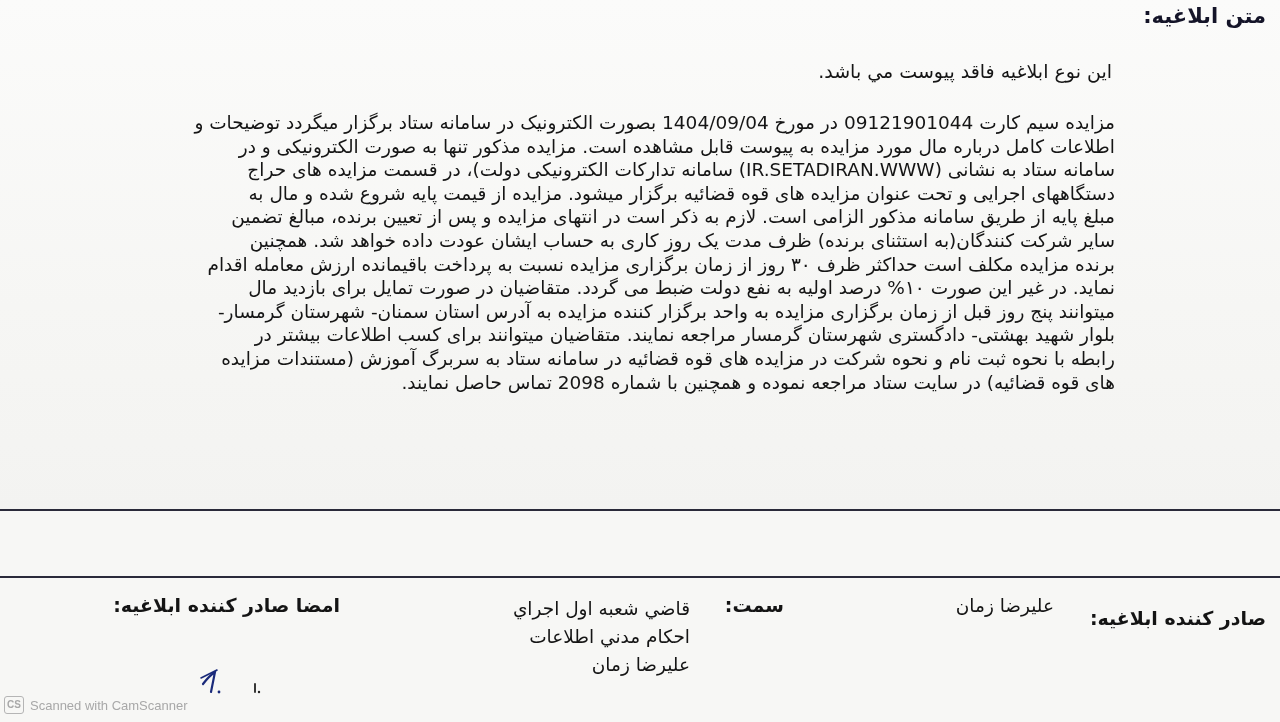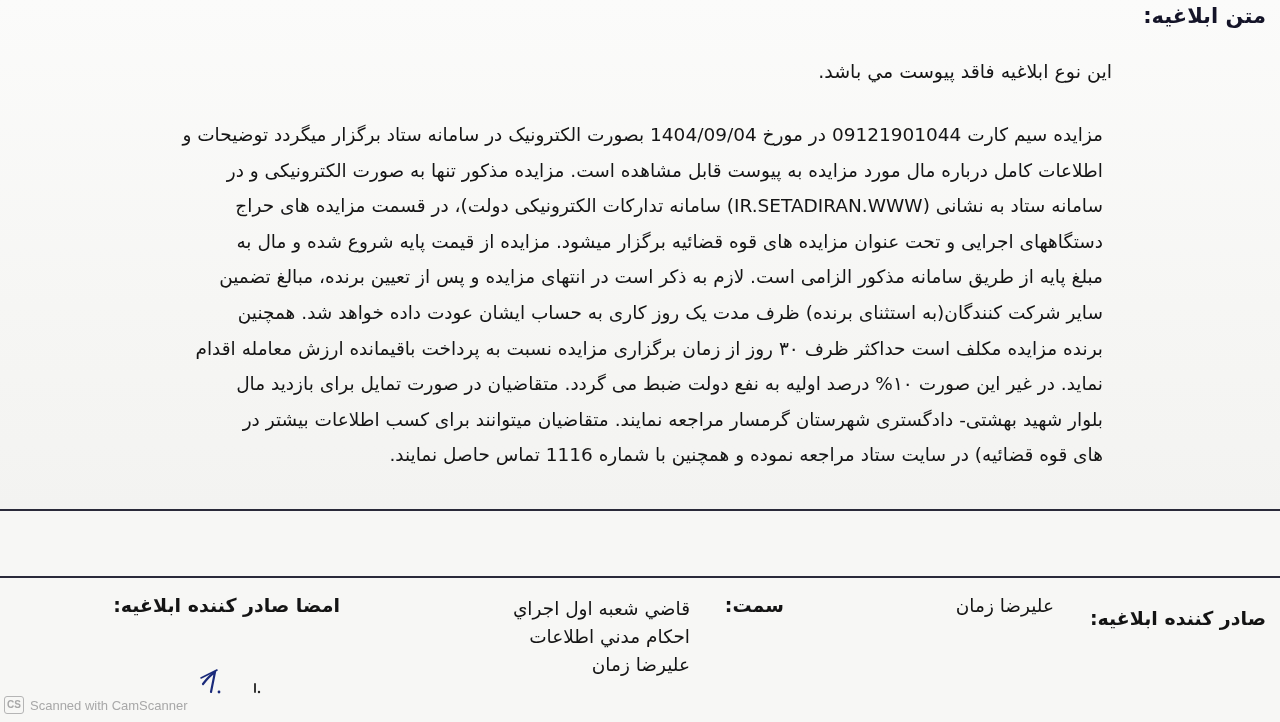--- a/index.html
+++ b/index.html
@@ -45,21 +45,21 @@
       top: 111px;
       width: 1115px;
       direction: rtl;
       text-align: justify;
       text-align-last: right;
       font-size: 18.5px;
       line-height: 23.6px;
       color: #151515;
     }
     .body-text p {
-      margin: 12px;
+      margin: 0;
       white-space: nowrap;
     }
     .rule {
       position: absolute;
       left: 0;
       width: 1280px;
       height: 2px;
       background: #2a2a3a;
     }
     .rule.r1 { top: 509px; }
@@ -131,22 +131,24 @@
 
   <div class="body-text">
     <p>مزایده سیم کارت 09121901044 در مورخ 1404/09/04 بصورت الکترونیک در سامانه ستاد برگزار میگردد توضیحات و</p>
     <p>اطلاعات کامل درباره مال مورد مزایده به پیوست قابل مشاهده است. مزایده مذکور تنها به صورت الکترونیکی و در</p>
     <p>سامانه ستاد به نشانی (IR.SETADIRAN.WWW) سامانه تدارکات الکترونیکی دولت)، در قسمت مزایده های حراج</p>
     <p>دستگاههای اجرایی و تحت عنوان مزایده های قوه قضائیه برگزار میشود. مزایده از قیمت پایه شروع شده و مال به</p>
     <p>مبلغ پایه از طریق سامانه مذکور الزامی است. لازم به ذکر است در انتهای مزایده و پس از تعیین برنده، مبالغ تضمین</p>
     <p>سایر شرکت کنندگان(به استثنای برنده) ظرف مدت یک روز کاری به حساب ایشان عودت داده خواهد شد. همچنین</p>
     <p>برنده مزایده مکلف است حداکثر ظرف ۳۰ روز از زمان برگزاری مزایده نسبت به پرداخت باقیمانده ارزش معامله اقدام</p>
     <p>نماید. در غیر این صورت ۱۰% درصد اولیه به نفع دولت ضبط می گردد. متقاضیان در صورت تمایل برای بازدید مال</p>
+    <p>میتوانند پنج روز قبل از زمان برگزاری مزایده به واحد برگزار کننده مزایده به آدرس استان سمنان- شهرستان گرمسار-</p>
     <p>بلوار شهید بهشتی- دادگستری شهرستان گرمسار مراجعه نمایند. متقاضیان میتوانند برای کسب اطلاعات بیشتر در</p>
-    <p>های قوه قضائیه) در سایت ستاد مراجعه نموده و همچنین با شماره 1116 تماس حاصل نمایند.</p>
+    <p>رابطه با نحوه ثبت نام و نحوه شرکت در مزایده های قوه قضائیه در سامانه ستاد به سربرگ آموزش (مستندات مزایده</p>
+    <p>های قوه قضائیه) در سایت ستاد مراجعه نموده و همچنین با شماره 2098 تماس حاصل نمایند.</p>
   </div>
 
   <div class="rule r1"></div>
   <div class="rule r2"></div>
 
   <div class="footer-label issuer-label">صادر کننده ابلاغیه:</div>
   <div class="footer-value issuer-value">علیرضا زمان</div>
 
   <div class="footer-label position-label">سمت:</div>
   <div class="footer-value position-value">

